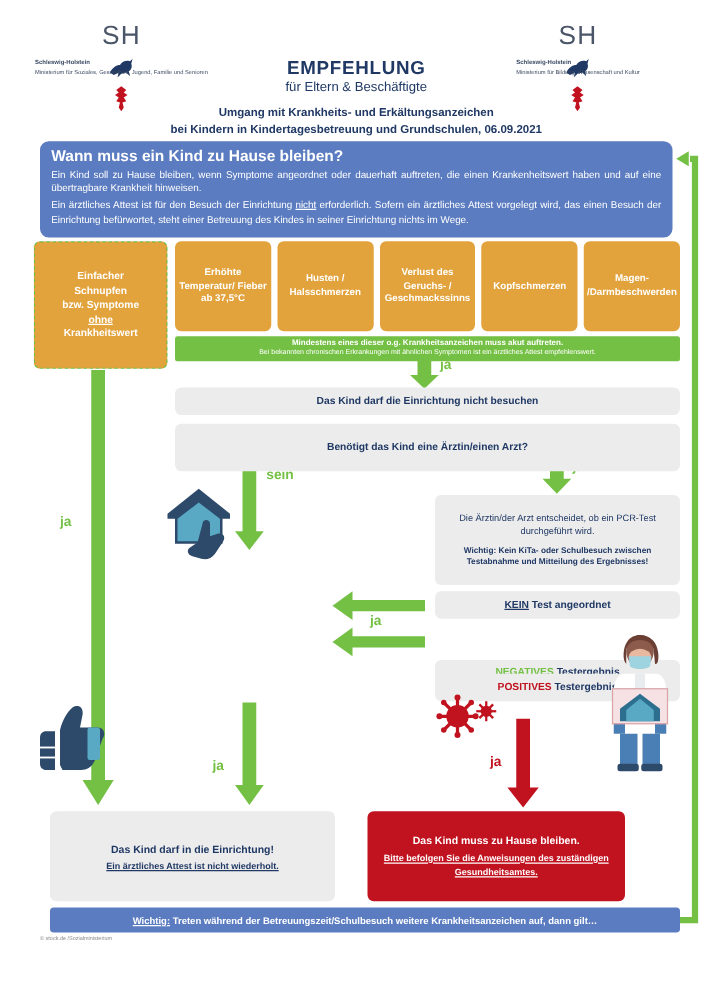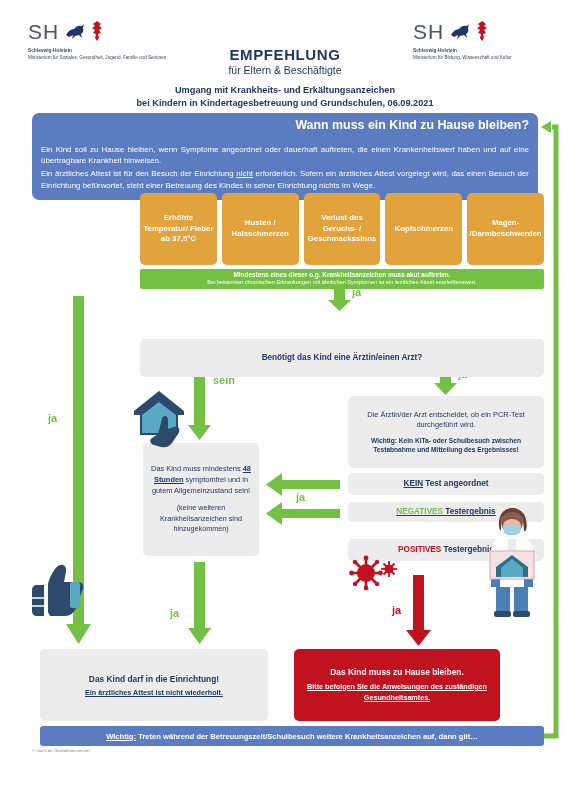--- a/index.html
+++ b/index.html
@@ -10,39 +10,39 @@
     color:#1f3864;
     overflow:hidden;
     position:relative;
   }
   .page{position:relative;width:570px;height:806px;}
 
   
   .logo{position:absolute;}
   .logo-left{left:28px;top:18px;}
   .logo-right{left:413px;top:18px;}
-  .logo-mark{display:flex;align-items:center;gap:5px;height:26px;}
+  .logo-mark{display:flex;align-items:center;gap:5px;height:26px;flex-direction:column;}
   .logo-sh{font-size:21px;letter-spacing:1px;color:#4a5568;font-weight:400;line-height:1;}
   .logo-lion{width:22px;height:20px;}
   .logo-leaf{width:12px;height:20px;}
   .logo-text{margin-top:3px;font-size:4.6px;line-height:1.55;color:#3b4a63;}
   .logo-text b{font-size:4.8px;font-weight:bold;display:block;}
 
   .doc-title{position:absolute;left:0;right:0;top:46px;text-align:center;}
   .doc-title .t1{font-size:15px;font-weight:bold;letter-spacing:.6px;color:#1f3864;}
   .doc-title .t2{font-size:10.5px;color:#1f3864;margin-top:1px;}
 
   .subtitle{position:absolute;left:0;right:0;top:84px;text-align:center;
     font-size:9.2px;font-weight:bold;line-height:1.45;color:#1f3864;}
 
   
   .intro{position:absolute;left:32px;top:113px;width:506px;
     background:#5b7cc0;border-radius:7px;padding:5px 9px 7px 9px;
     box-sizing:border-box;color:#ffffff;}
-  .intro-head{text-align:right;font-size:12.4px;font-weight:bold;margin-bottom:12px;}
+  .intro-head{text-align:left;font-size:12.4px;font-weight:bold;margin-bottom:2px;}
   .intro-body{font-size:7.9px;line-height:1.42;text-align:justify;}
   .intro-body p{margin:0 0 2px 0;}
   .intro-body u{text-decoration:underline;}
 
   
   .sym-dashed{position:absolute;left:27px;top:193px;width:107px;height:102px;
     background:#e3a33c;border:1.6px dashed #6cbe45;border-radius:5px;
     display:flex;align-items:center;justify-content:center;box-sizing:border-box;}
   .sym-dashed .lbl{color:#ffffff;font-size:8.2px;font-weight:bold;line-height:1.42;text-align:center;padding:0 4px;}
   .sym-dashed .lbl u{text-decoration:underline;}
@@ -64,21 +64,21 @@
     text-align:center;color:#1f3864;box-sizing:border-box;}
   .gbox .line{font-size:8.2px;font-weight:bold;line-height:1.42;}
   .gbox u{text-decoration:underline;}
 
   #box-no-visit{left:140px;top:310px;width:404px;height:22px;}
   #box-need-doc{left:140px;top:339px;width:404px;height:38px;}
   #box-doctor{left:348px;top:396px;width:196px;height:72px;padding:4px 6px;}
   #box-doctor .p1{font-size:7.4px;font-weight:normal;line-height:1.42;}
   #box-doctor .p2{font-size:6.6px;font-weight:bold;line-height:1.42;margin-top:5px;}
   #box-no-test{left:348px;top:473px;width:196px;height:22px;}
-  #box-neg{left:348px;top:502px;width:196px;height:20px;text-decoration:underline;}
+  #box-neg{left:348px;top:528px;width:196px;height:20px;text-decoration:underline;}
   #box-pos{left:348px;top:539px;width:196px;height:22px;}
   .neg-word{color:#74c044;font-weight:bold;}
   .pos-word{color:#c1121f;font-weight:bold;}
 
   #box-48{left:143px;top:443px;width:116px;height:113px;padding:4px 5px;}
   #box-48 .p1{font-size:7.4px;line-height:1.46;font-weight:normal;}
   #box-48 .p1 b{font-weight:bold;text-decoration:underline;}
   #box-48 .p2{font-size:7.2px;line-height:1.46;margin-top:7px;}
 
   #box-ok{left:40px;top:649px;width:228px;height:72px;}
@@ -184,20 +184,29 @@
   </div>
 
   <div class="intro">
     <div class="intro-head">Wann muss ein Kind zu Hause bleiben?</div>
     <div class="intro-body">
       <p>Ein Kind soll zu Hause bleiben, wenn Symptome angeordnet oder dauerhaft auftreten, die einen Krankenheitswert haben und auf eine übertragbare Krankheit hinweisen.</p>
       <p><span>Ein ärztliches Attest ist für den Besuch der Einrichtung </span><u>nicht</u><span> erforderlich. Sofern ein ärztliches Attest vorgelegt wird, das einen Besuch der Einrichtung befürwortet, steht einer Betreuung des Kindes in seiner Einrichtung nichts im Wege.</span></p>
     </div>
   </div>
 
+  <div class="sym-dashed">
+    <div class="lbl">
+      <span>Einfacher</span><br>
+      <span>Schnupfen</span><br>
+      <span>bzw. Symptome</span><br>
+      <u>ohne</u><br>
+      <span>Krankheitswert</span>
+    </div>
+  </div>
 
   <div class="sym-row">
     <div class="sym">Erhöhte Temperatur/ Fieber ab 37,5°C</div>
     <div class="sym">Husten / Halsschmerzen</div>
     <div class="sym">Verlust des Geruchs- / Geschmackssinns</div>
     <div class="sym">Kopfschmerzen</div>
     <div class="sym">Magen- /Darmbeschwerden</div>
   </div>
 
   <div class="greenbar">
@@ -206,20 +215,23 @@
   </div>
 
   <span class="lbl-ja" style="left:352px;top:286px;">ja</span>
   <span class="lbl-ja" style="left:458px;top:368px;">ja</span>
   <span class="lbl-nein" style="left:213px;top:374px;">sein</span>
   <span class="lbl-ja" style="left:296px;top:491px;">ja</span>
   <span class="lbl-ja" style="left:170px;top:607px;">ja</span>
   <span class="lbl-ja" style="left:48px;top:412px;">ja</span>
   <span class="lbl-ja-red" style="left:392px;top:604px;">ja</span>
 
+  <div class="gbox" id="box-no-visit">
+    <div class="line">Das Kind darf die Einrichtung nicht besuchen</div>
+  </div>
 
   <div class="gbox" id="box-need-doc">
     <div class="line">Benötigt das Kind eine Ärztin/einen Arzt?</div>
   </div>
 
   <div class="gbox" id="box-doctor">
     <div class="p1">Die Ärztin/der Arzt entscheidet, ob ein PCR-Test durchgeführt wird.</div>
     <div class="p2">Wichtig: Kein KiTa- oder Schulbesuch zwischen Testabnahme und Mitteilung des Ergebnisses!</div>
   </div>
 
@@ -228,24 +240,20 @@
   </div>
 
   <div class="gbox" id="box-neg">
     <div class="line"><span class="neg-word">NEGATIVES</span><span> Testergebnis</span></div>
   </div>
 
   <div class="gbox" id="box-pos">
     <div class="line"><span class="pos-word">POSITIVES</span><span> Testergebnis</span></div>
   </div>
 
-  <div class="gbox" id="box-48">
-    <div class="p1"><span>Das Kind muss mindestens </span><b>48 Stunden</b><span> symptomfrei und in gutem Allgemeinzustand sein!</span></div>
-    <div class="p2">(keine weiteren Krankheitsanzeichen sind hinzugekommen)</div>
-  </div>
 
   <svg style="position:absolute;left:128px;top:385px;width:66px;height:66px;" viewBox="0 0 66 66">
     <path d="M6 26 L31 6 L56 26 L56 30 L50 30 L50 50 L12 50 L12 30 L6 30 Z" fill="#2d4a6b"></path>
     <path d="M14 30 L31 17 L48 30 L48 48 L14 48 Z" fill="#5aa9c4"></path>
     <path d="M34 34 C34 30 40 30 40 34 L40 44 L46 42 C51 41 53 45 50 49 L44 58 C41 62 37 63 33 62 L26 60 C22 59 21 55 24 53 L30 49 Z" fill="#2d4a6b"></path>
   </svg>
 
   <svg style="position:absolute;left:28px;top:560px;width:56px;height:58px;" viewBox="0 0 56 58">
     <path d="M20 24 C22 16 26 9 30 6 C35 3 39 6 38 12 L36 22 L50 22 C55 22 57 27 54 31 L48 48 C46 53 42 56 37 56 L22 56 L20 52 Z" fill="#2d4a6b"></path>
     <rect x="42" y="22" width="10" height="26" rx="2" fill="#5aa9c4"></rect>

